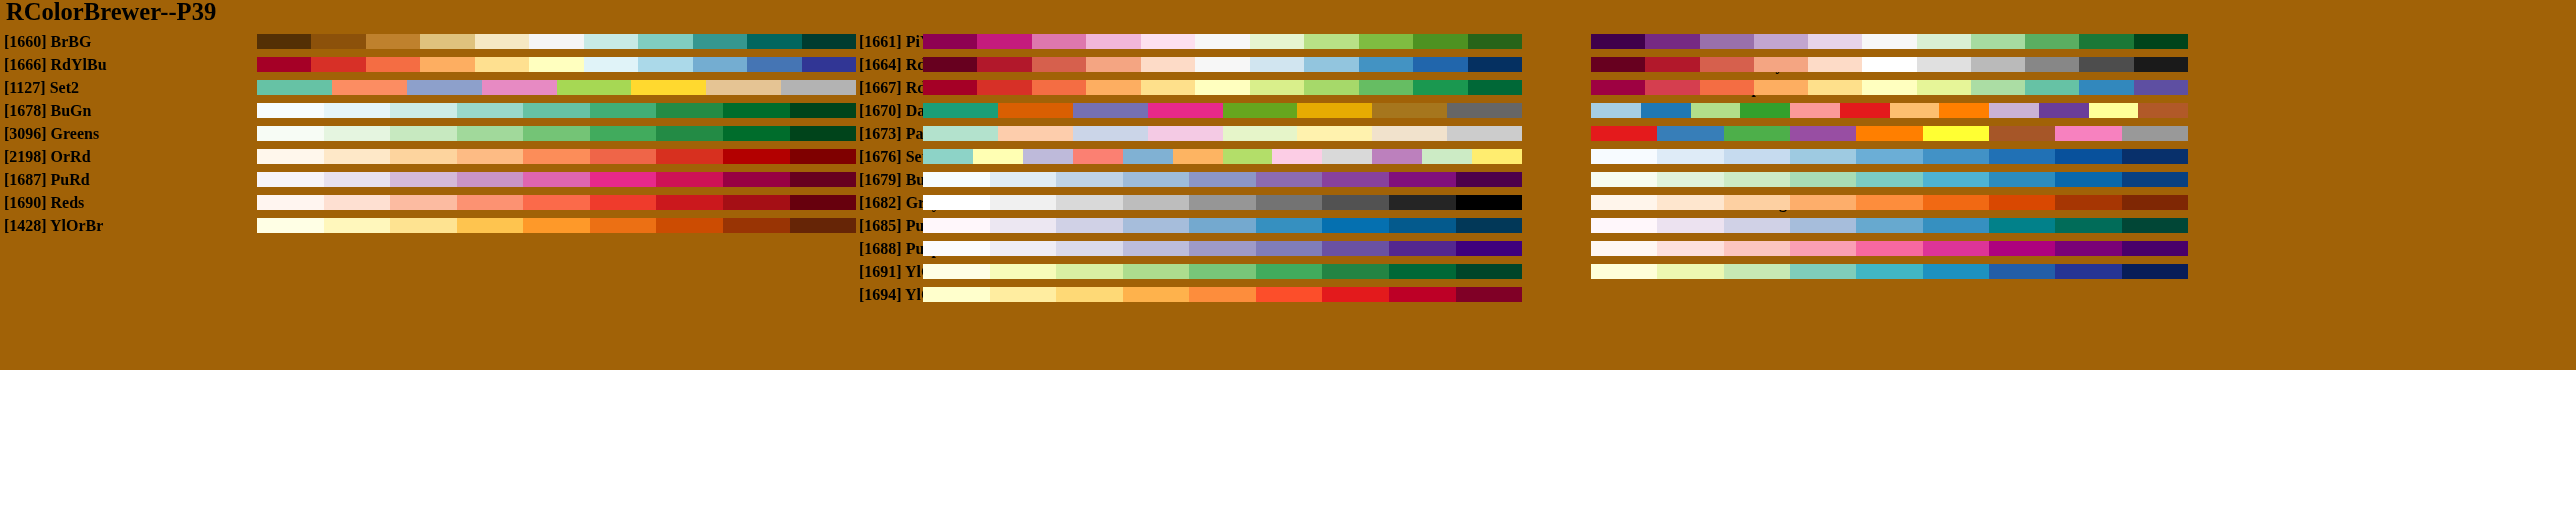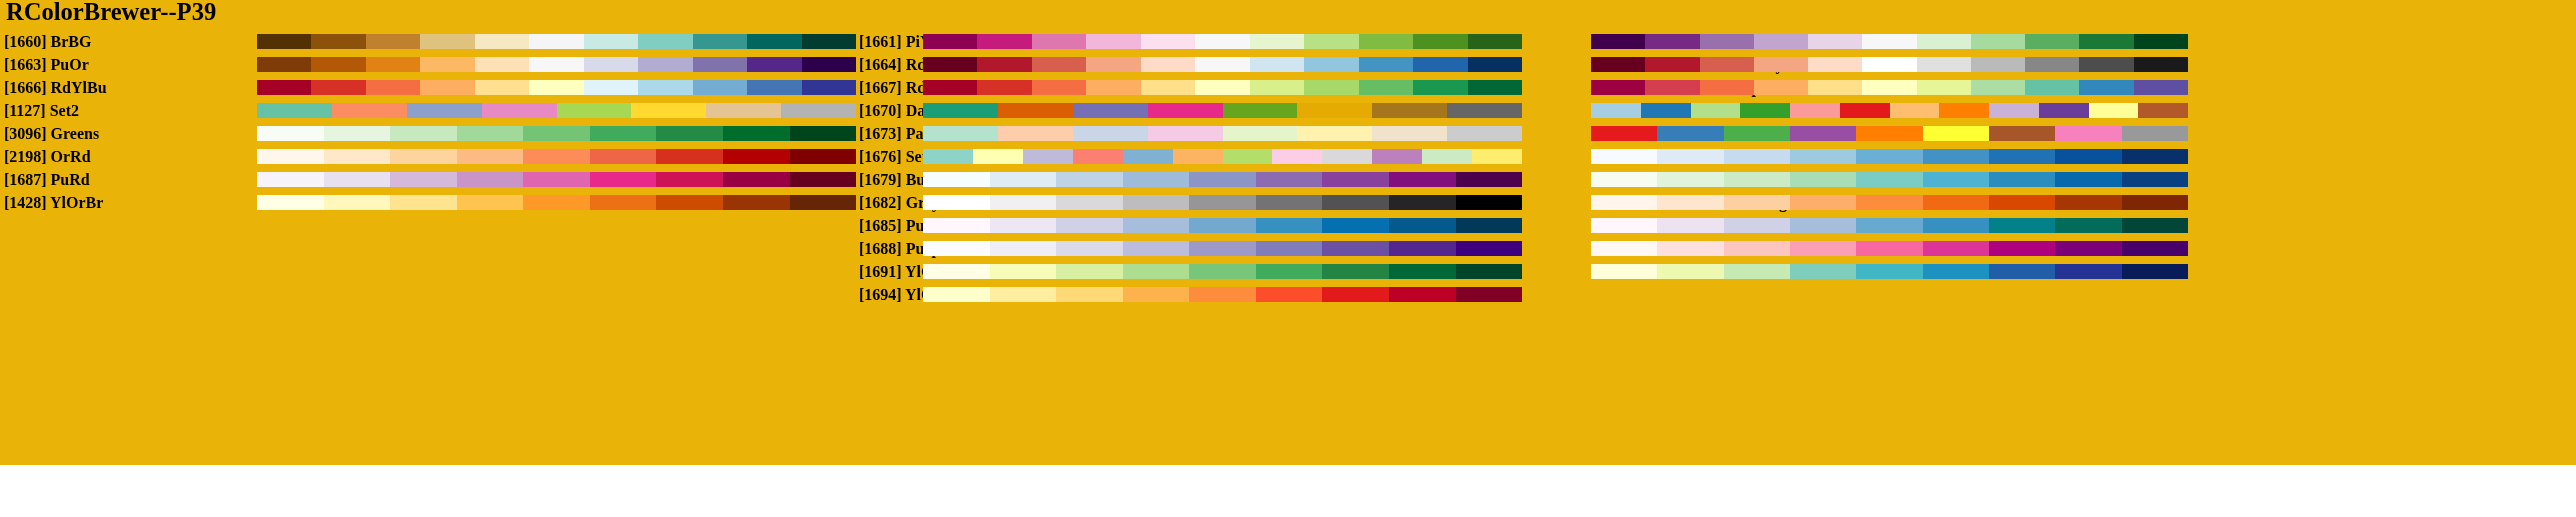--- a/index.html
+++ b/index.html
@@ -1,17 +1,17 @@
 <!DOCTYPE html>
 <html><head>
 <meta charset="utf-8">
 <style>
   html,body{margin:0;padding:0;background:#ffffff;}
   body{width:2576px;height:518px;font-family:"Liberation Serif",serif;overflow:hidden;}
-  #page{position:relative;width:2576px;height:465px;background:#eab308;}
+  #page{position:relative;width:2576px;height:370px;background:#a16207;}
   #title{position:absolute;left:5.9px;top:-2px;font-size:24.6px;font-weight:bold;color:#000;
          font-family:"Liberation Serif",serif;letter-spacing:0px;white-space:nowrap;}
   .column{position:absolute;top:29.5px;}
   #col-0{left:0px;width:859px;}
   #col-1{left:666px;width:859px;}
   #col-2{left:1332px;width:859px;}
   .row{position:relative;height:23px;text-decoration:underline;}
   .row-label{position:absolute;left:0;top:0;height:23px;line-height:23px;
              font-size:16px;font-weight:bold;color:#000;white-space:nowrap;
              font-family:"Liberation Serif",serif;}
@@ -43,36 +43,20 @@
           <div class="sw" title="#F6E8C3" style="background: rgb(246, 232, 195);"></div>
           <div class="sw" title="#F5F5F5" style="background: rgb(245, 245, 245);"></div>
           <div class="sw" title="#C7EAE5" style="background: rgb(199, 234, 229);"></div>
           <div class="sw" title="#80CDC1" style="background: rgb(128, 205, 193);"></div>
           <div class="sw" title="#35978F" style="background: rgb(53, 151, 143);"></div>
           <div class="sw" title="#01665E" style="background: rgb(1, 102, 94);"></div>
           <div class="sw" title="#003C30" style="background: rgb(0, 60, 48);"></div>
         </div>
       </div>
       <div class="row">
-        <div class="row-label">[1663] PuOr</div>
-        <div class="ramp">
-          <div class="sw" title="#7F3B08" style="background: rgb(127, 59, 8);"></div>
-          <div class="sw" title="#B35806" style="background: rgb(179, 88, 6);"></div>
-          <div class="sw" title="#E08214" style="background: rgb(224, 130, 20);"></div>
-          <div class="sw" title="#FDB863" style="background: rgb(253, 184, 99);"></div>
-          <div class="sw" title="#FEE0B6" style="background: rgb(254, 224, 182);"></div>
-          <div class="sw" title="#F7F7F7" style="background: rgb(247, 247, 247);"></div>
-          <div class="sw" title="#D8DAEB" style="background: rgb(216, 218, 235);"></div>
-          <div class="sw" title="#B2ABD2" style="background: rgb(178, 171, 210);"></div>
-          <div class="sw" title="#8073AC" style="background: rgb(128, 115, 172);"></div>
-          <div class="sw" title="#542788" style="background: rgb(84, 39, 136);"></div>
-          <div class="sw" title="#2D004B" style="background: rgb(45, 0, 75);"></div>
-        </div>
-      </div>
-      <div class="row">
         <div class="row-label">[1666] RdYlBu</div>
         <div class="ramp">
           <div class="sw" title="#A50026" style="background: rgb(165, 0, 38);"></div>
           <div class="sw" title="#D73027" style="background: rgb(215, 48, 39);"></div>
           <div class="sw" title="#F46D43" style="background: rgb(244, 109, 67);"></div>
           <div class="sw" title="#FDAE61" style="background: rgb(253, 174, 97);"></div>
           <div class="sw" title="#FEE090" style="background: rgb(254, 224, 144);"></div>
           <div class="sw" title="#FFFFBF" style="background: rgb(255, 255, 191);"></div>
           <div class="sw" title="#E0F3F8" style="background: rgb(224, 243, 248);"></div>
           <div class="sw" title="#ABD9E9" style="background: rgb(171, 217, 233);"></div>
@@ -88,20 +72,34 @@
           <div class="sw" title="#FC8D62" style="background: rgb(252, 141, 98);"></div>
           <div class="sw" title="#8DA0CB" style="background: rgb(141, 160, 203);"></div>
           <div class="sw" title="#E78AC3" style="background: rgb(231, 138, 195);"></div>
           <div class="sw" title="#A6D854" style="background: rgb(166, 216, 84);"></div>
           <div class="sw" title="#FFD92F" style="background: rgb(255, 217, 47);"></div>
           <div class="sw" title="#E5C494" style="background: rgb(229, 196, 148);"></div>
           <div class="sw" title="#B3B3B3" style="background: rgb(179, 179, 179);"></div>
         </div>
       </div>
       <div class="row">
+        <div class="row-label">[1678] BuGn</div>
+        <div class="ramp">
+          <div class="sw" title="#F7FCFD" style="background: rgb(247, 252, 253);"></div>
+          <div class="sw" title="#E5F5F9" style="background: rgb(229, 245, 249);"></div>
+          <div class="sw" title="#CCECE6" style="background: rgb(204, 236, 230);"></div>
+          <div class="sw" title="#99D8C9" style="background: rgb(153, 216, 201);"></div>
+          <div class="sw" title="#66C2A4" style="background: rgb(102, 194, 164);"></div>
+          <div class="sw" title="#41AE76" style="background: rgb(65, 174, 118);"></div>
+          <div class="sw" title="#238B45" style="background: rgb(35, 139, 69);"></div>
+          <div class="sw" title="#006D2C" style="background: rgb(0, 109, 44);"></div>
+          <div class="sw" title="#00441B" style="background: rgb(0, 68, 27);"></div>
+        </div>
+      </div>
+      <div class="row">
         <div class="row-label">[3096] Greens</div>
         <div class="ramp">
           <div class="sw" title="#F7FCF5" style="background: rgb(247, 252, 245);"></div>
           <div class="sw" title="#E5F5E0" style="background: rgb(229, 245, 224);"></div>
           <div class="sw" title="#C7E9C0" style="background: rgb(199, 233, 192);"></div>
           <div class="sw" title="#A1D99B" style="background: rgb(161, 217, 155);"></div>
           <div class="sw" title="#74C476" style="background: rgb(116, 196, 118);"></div>
           <div class="sw" title="#41AB5D" style="background: rgb(65, 171, 93);"></div>
           <div class="sw" title="#238B45" style="background: rgb(35, 139, 69);"></div>
           <div class="sw" title="#006D2C" style="background: rgb(0, 109, 44);"></div>
@@ -127,20 +125,34 @@
         <div class="ramp">
           <div class="sw" title="#F7F4F9" style="background: rgb(247, 244, 249);"></div>
           <div class="sw" title="#E7E1EF" style="background: rgb(231, 225, 239);"></div>
           <div class="sw" title="#D4B9DA" style="background: rgb(212, 185, 218);"></div>
           <div class="sw" title="#C994C7" style="background: rgb(201, 148, 199);"></div>
           <div class="sw" title="#DF65B0" style="background: rgb(223, 101, 176);"></div>
           <div class="sw" title="#E7298A" style="background: rgb(231, 41, 138);"></div>
           <div class="sw" title="#CE1256" style="background: rgb(206, 18, 86);"></div>
           <div class="sw" title="#980043" style="background: rgb(152, 0, 67);"></div>
           <div class="sw" title="#67001F" style="background: rgb(103, 0, 31);"></div>
+        </div>
+      </div>
+      <div class="row">
+        <div class="row-label">[1690] Reds</div>
+        <div class="ramp">
+          <div class="sw" title="#FFF5F0" style="background: rgb(255, 245, 240);"></div>
+          <div class="sw" title="#FEE0D2" style="background: rgb(254, 224, 210);"></div>
+          <div class="sw" title="#FCBBA1" style="background: rgb(252, 187, 161);"></div>
+          <div class="sw" title="#FC9272" style="background: rgb(252, 146, 114);"></div>
+          <div class="sw" title="#FB6A4A" style="background: rgb(251, 106, 74);"></div>
+          <div class="sw" title="#EF3B2C" style="background: rgb(239, 59, 44);"></div>
+          <div class="sw" title="#CB181D" style="background: rgb(203, 24, 29);"></div>
+          <div class="sw" title="#A50F15" style="background: rgb(165, 15, 21);"></div>
+          <div class="sw" title="#67000D" style="background: rgb(103, 0, 13);"></div>
         </div>
       </div>
       <div class="row">
         <div class="row-label">[1428] YlOrBr</div>
         <div class="ramp">
           <div class="sw" title="#FFFFE5" style="background: rgb(255, 255, 229);"></div>
           <div class="sw" title="#FFF7BC" style="background: rgb(255, 247, 188);"></div>
           <div class="sw" title="#FEE391" style="background: rgb(254, 227, 145);"></div>
           <div class="sw" title="#FEC44F" style="background: rgb(254, 196, 79);"></div>
           <div class="sw" title="#FE9929" style="background: rgb(254, 153, 41);"></div>

